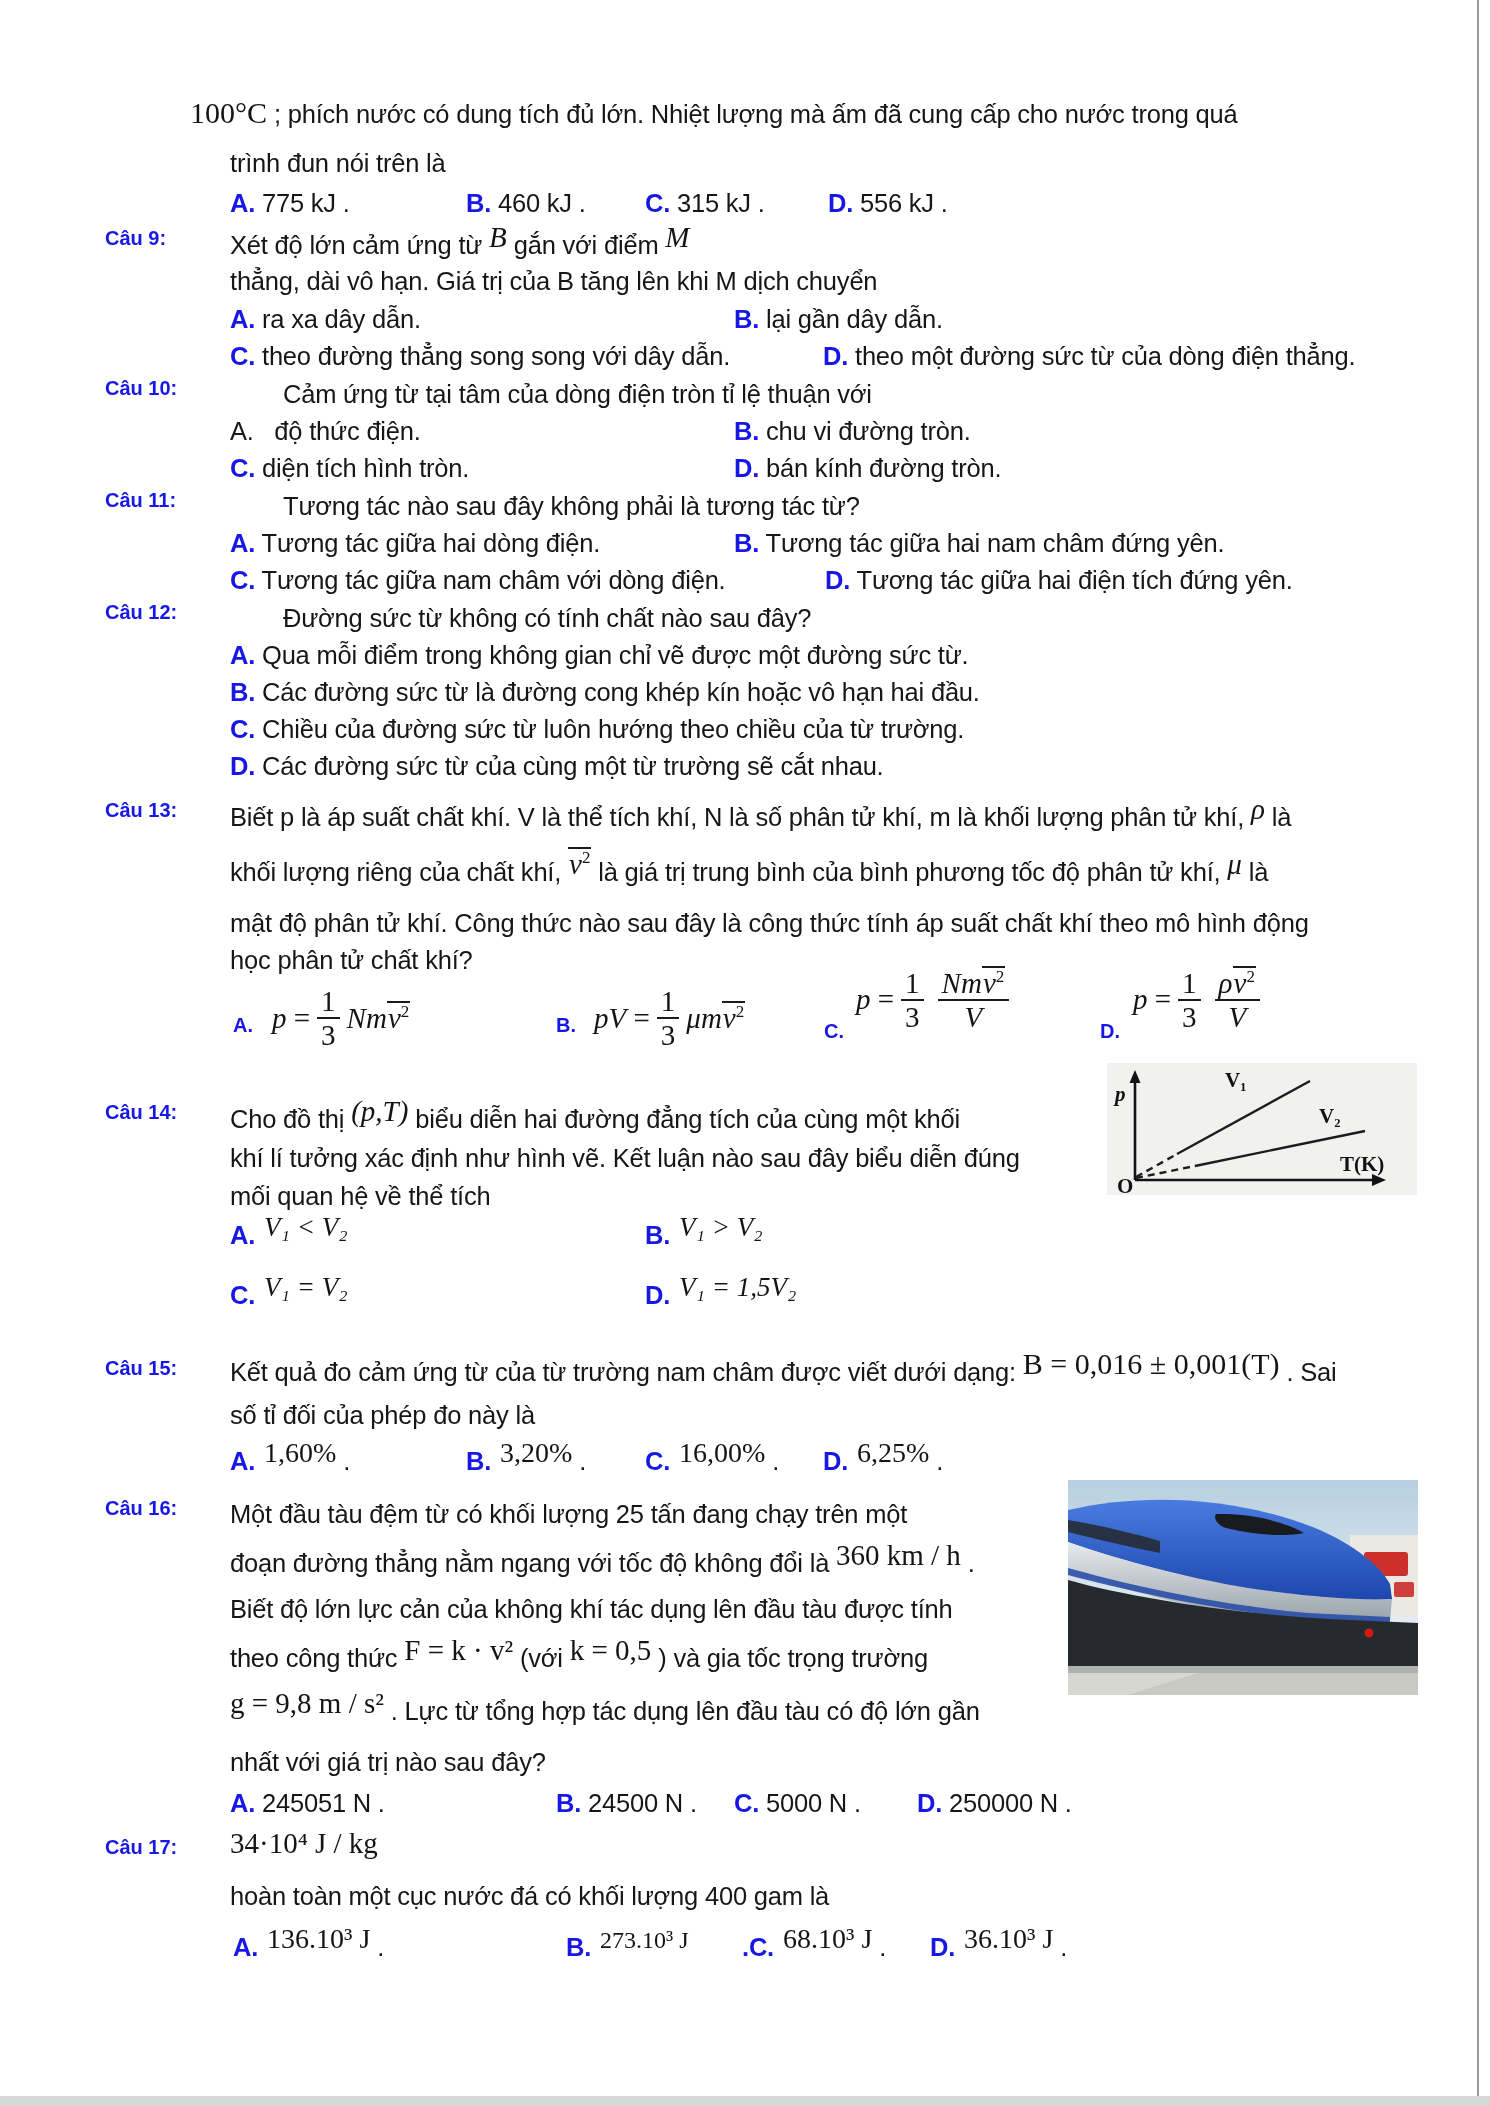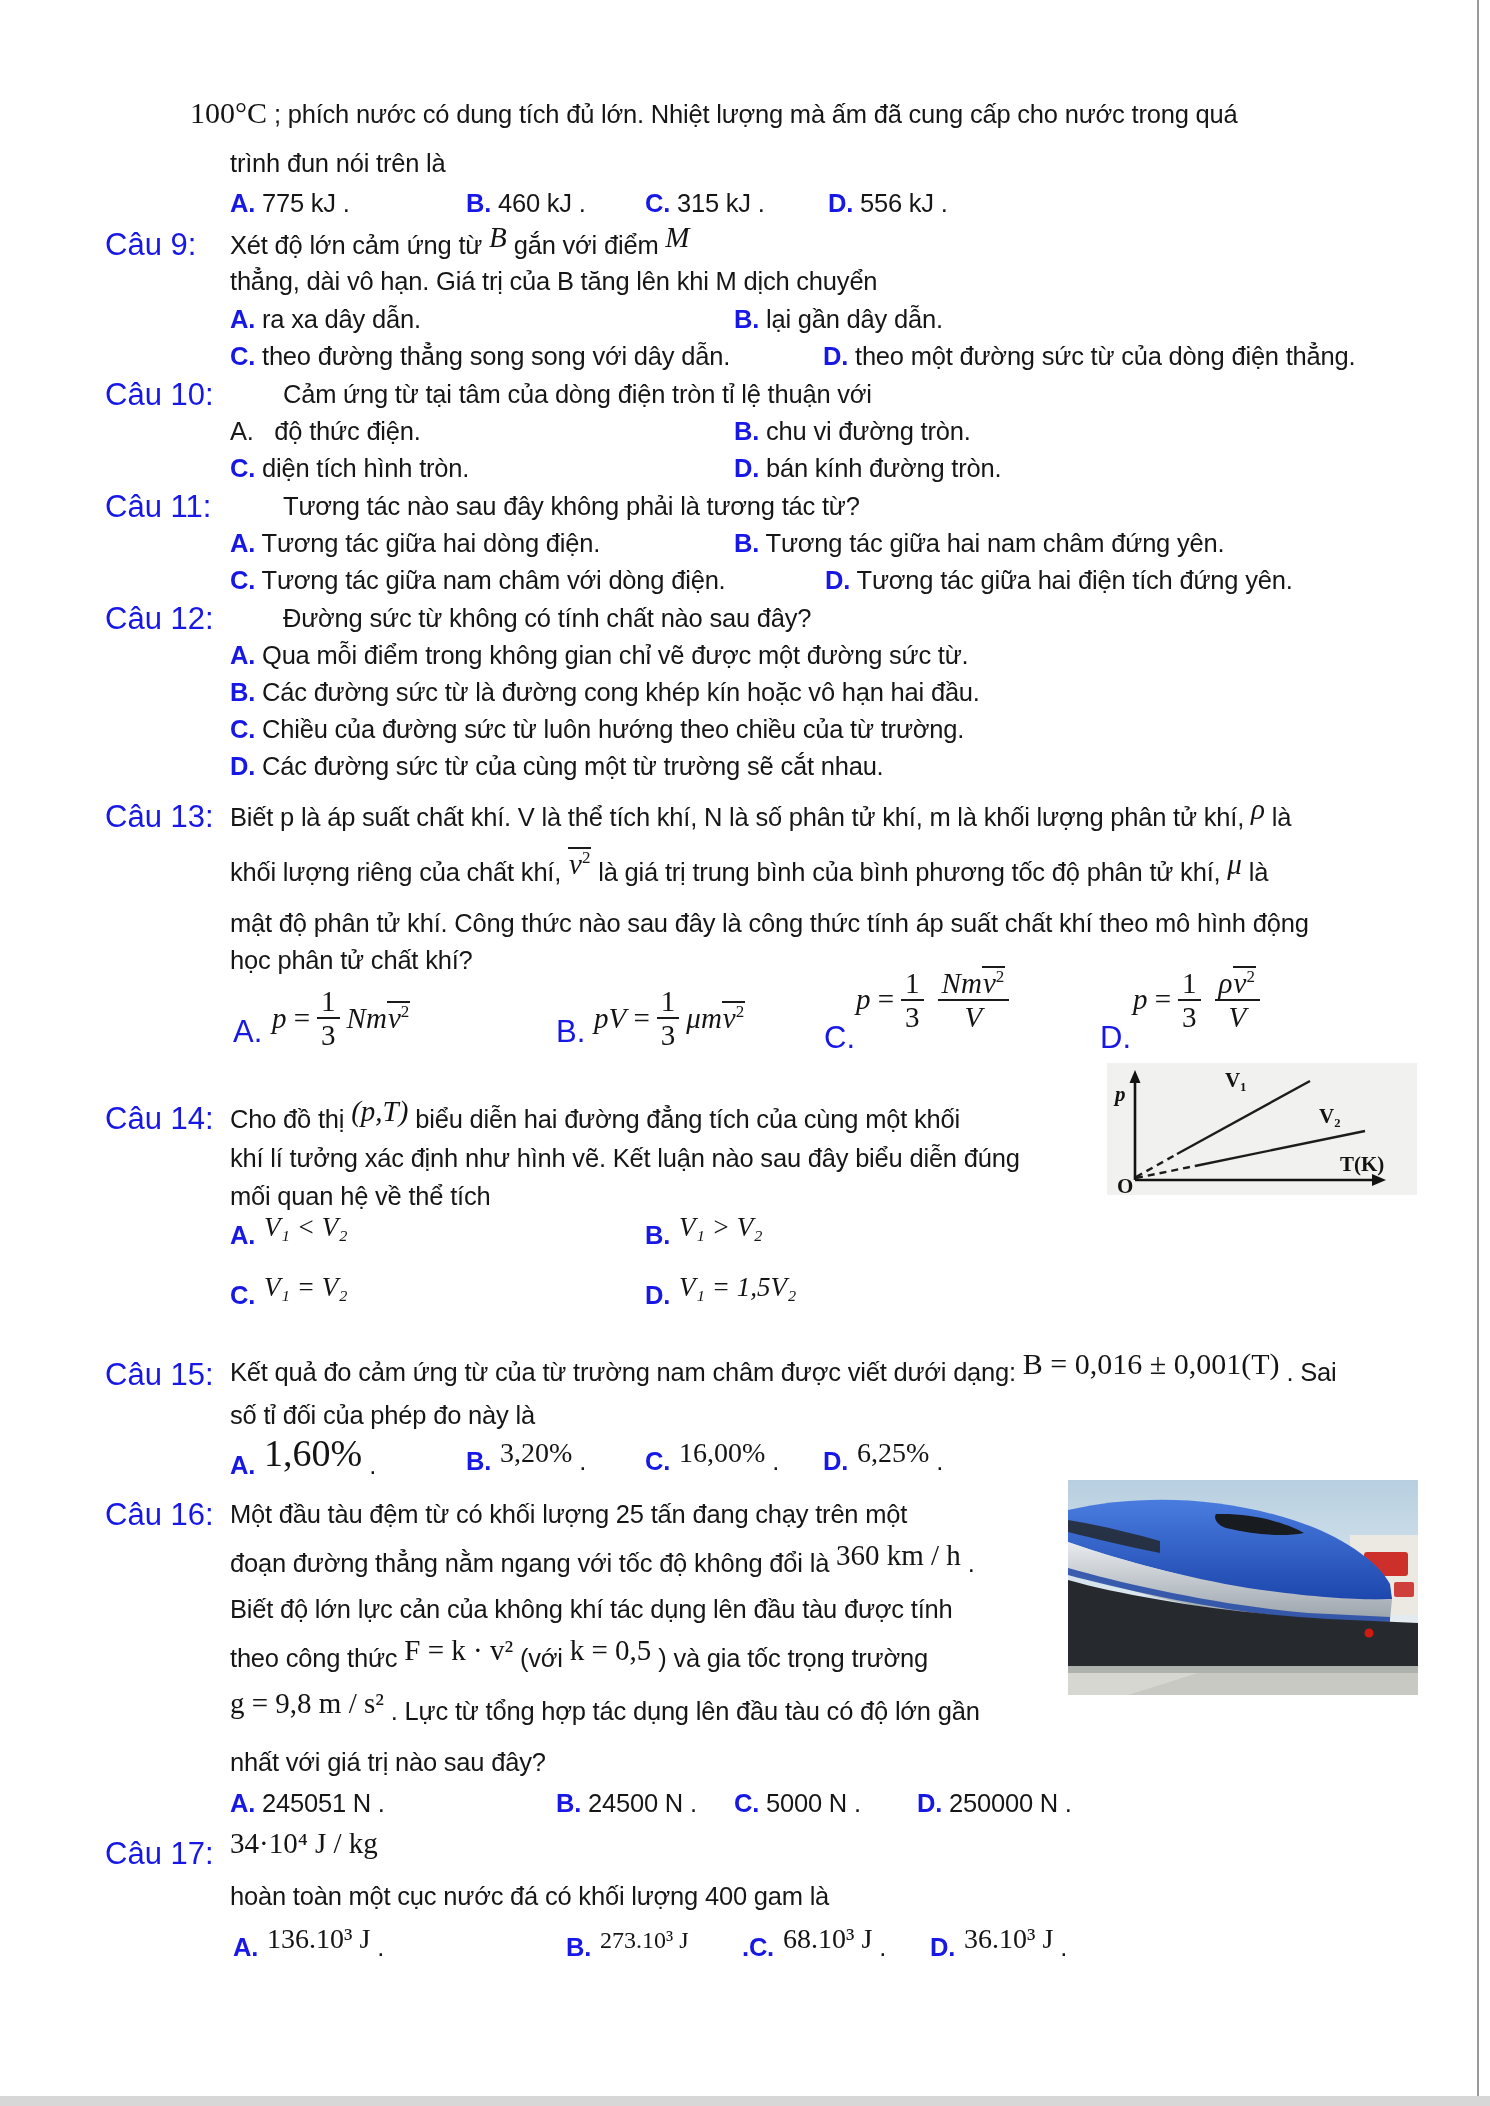--- a/index.html
+++ b/index.html
@@ -4,21 +4,21 @@
 <style>
   :root{ --blue:#1717e6; --ink:#161616; }
   html,body{margin:0;padding:0;}
   body{
     width:1490px;height:2106px;position:relative;background:#ffffff;
     font-family:"Liberation Sans","DejaVu Sans",sans-serif;color:var(--ink);
     overflow:hidden;
   }
   .line{position:absolute;display:flex;align-items:baseline;white-space:pre;
         font-size:25.5px;line-height:34px;letter-spacing:-0.2px;}
-  .lbl{position:absolute;font-weight:normal;color:var(--blue);font-size:31px;white-space:pre;}
+  .lbl{position:absolute;font-weight:bold;color:var(--blue);font-size:20px;white-space:pre;}
   .opt{position:absolute;display:flex;align-items:baseline;white-space:pre;
        font-size:25.5px;line-height:34px;letter-spacing:-0.2px;}
   .ol{font-weight:bold;color:var(--blue);}
   .ol.black{color:#1a1a1a;font-weight:normal;}
   .m{font-family:"Liberation Serif","DejaVu Serif",serif;font-size:29px;letter-spacing:0;color:#141414;}
   .mi{font-style:italic;}
   .up{position:relative;top:-7px;}
   .upv{position:relative;top:-8px;margin-left:9px;}
   sup.s{font-size:17px;}
   .ovl{display:inline-block;border-top:2px solid #1b1b1b;padding:0 1px;line-height:1.05;}
@@ -152,21 +152,21 @@
   <text class="gl" x="233" y="108">T(K)</text>
   <text class="gl" x="118" y="24">V₁</text>
   <text class="gl" x="212" y="60">V₂</text>
 </svg>
 
 <div class="lbl" style="left:105px;top:1357px">Câu 15:</div>
 <div class="line" style="left:230px;top:1354px">
   <span>Kết quả đo cảm ứng từ của từ trường nam châm được viết dưới dạng: </span><span class="m up" style="font-size:30px">B = 0,016 ± 0,001(T)</span><span> . Sai</span>
 </div>
 <div class="line" style="left:230px;top:1398px"><span>số tỉ đối của phép đo này là</span></div>
-<div class="opt" style="left:230px;top:1444px"><span class="ol">A.</span><span class="m upv" style="font-size:38px">1,60%</span><span> .</span></div>
+<div class="opt" style="left:230px;top:1444px"><span class="ol">A.</span><span class="m upv" style="font-size:28px">1,60%</span><span> .</span></div>
 <div class="opt" style="left:466px;top:1444px"><span class="ol">B.</span><span class="m upv" style="font-size:28px">3,20%</span><span> .</span></div>
 <div class="opt" style="left:645px;top:1444px"><span class="ol">C.</span><span class="m upv" style="font-size:28px">16,00%</span><span> .</span></div>
 <div class="opt" style="left:823px;top:1444px"><span class="ol">D.</span><span class="m upv" style="font-size:28px">6,25%</span><span> .</span></div>
 
 <div class="lbl" style="left:105px;top:1497px">Câu 16:</div>
 <div class="line" style="left:230px;top:1497px"><span>Một đầu tàu đệm từ có khối lượng 25 tấn đang chạy trên một</span></div>
 <div class="line" style="left:230px;top:1545px">
   <span>đoạn đường thẳng nằm ngang với tốc độ không đổi là </span><span class="m up">360 km / h</span><span> .</span>
 </div>
 <div class="line" style="left:230px;top:1592px"><span>Biết độ lớn lực cản của không khí tác dụng lên đầu tàu được tính</span></div>

